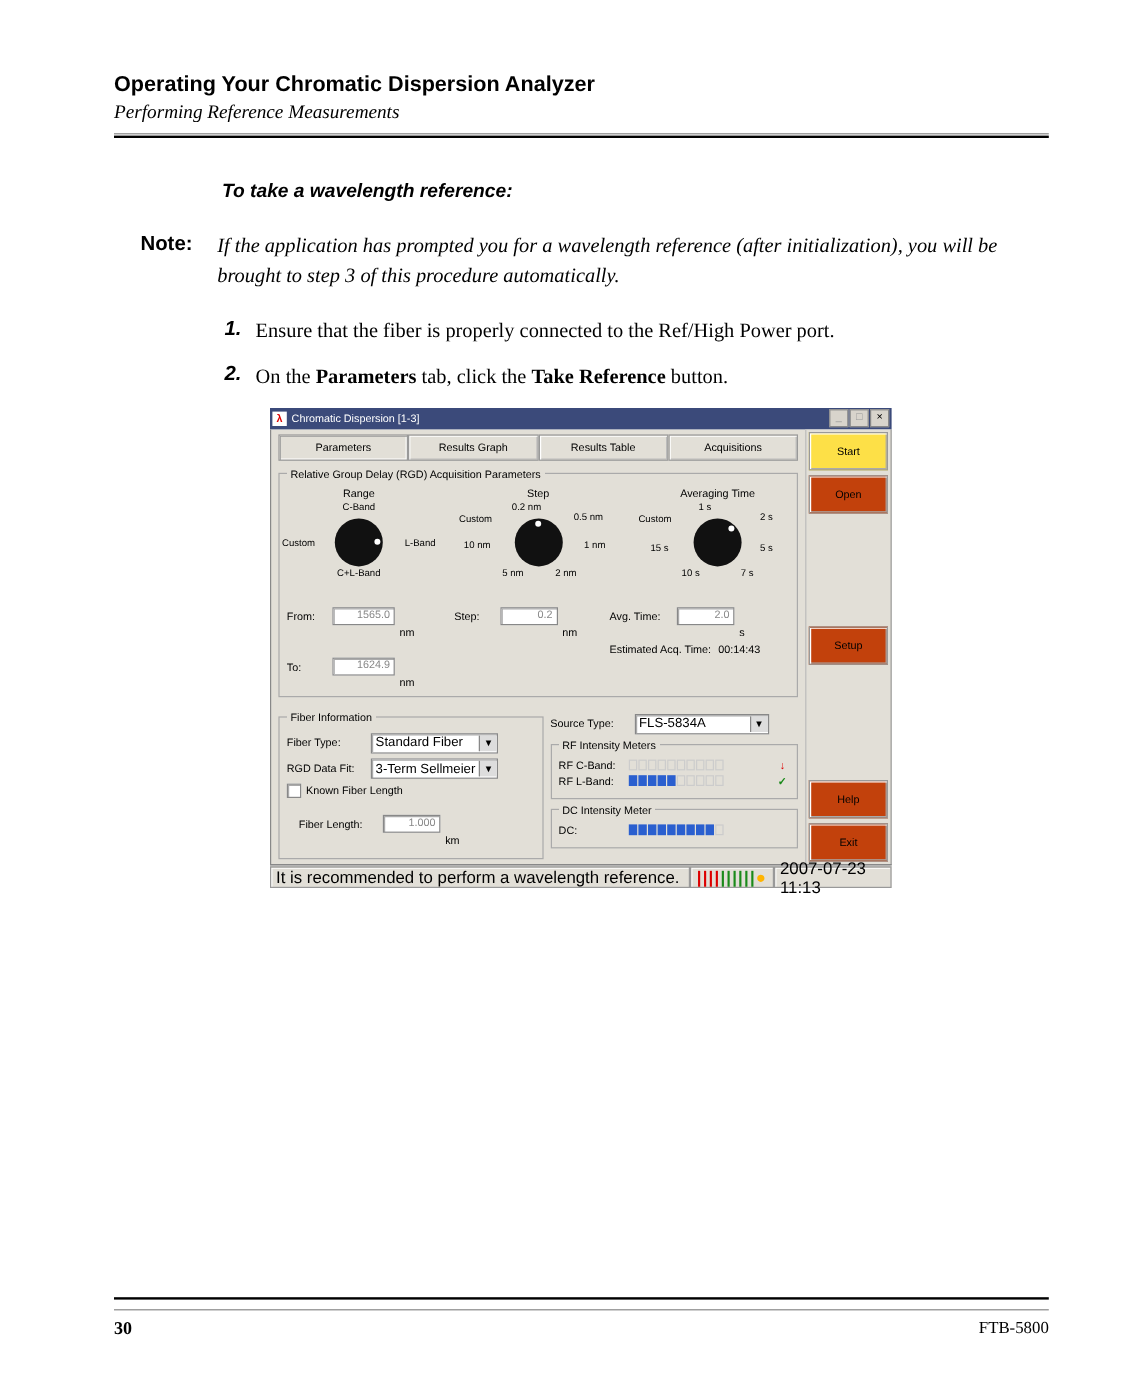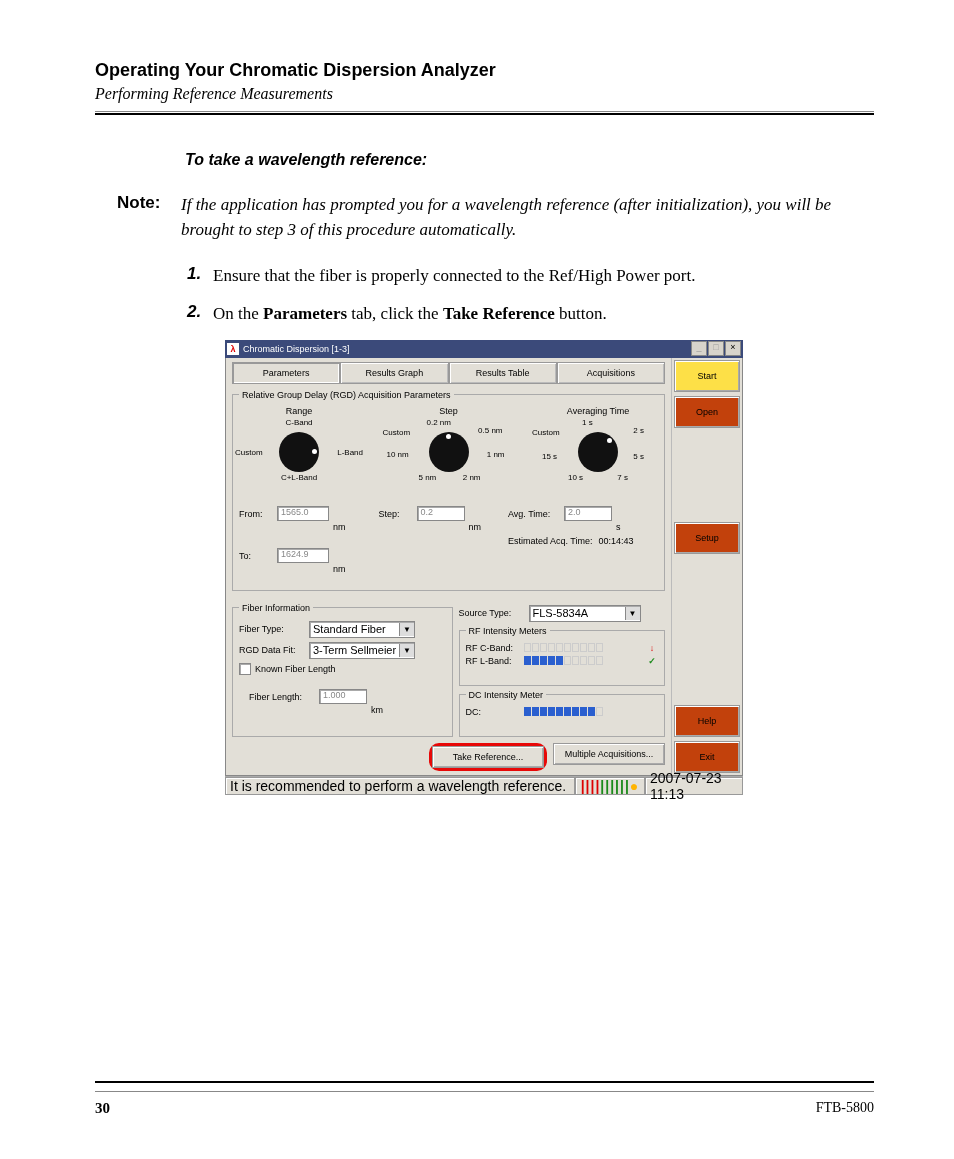--- a/index.html
+++ b/index.html
@@ -24,32 +24,32 @@
   .winbtn.dis { color:#999; }
   .app-body { background:#e2dfd7; border:1px solid #888; border-top:0; padding:0; display:flex; }
   .main-area { flex:1; padding:4px 6px 4px 6px; }
   .sidebar { width:70px; background:#e2dfd7; border-left:1px solid #bbb; display:flex; flex-direction:column; }
   .sidebtn { height:30px; border:1px solid #999; background:#c2410c; margin:2px; display:flex; align-items:center; justify-content:center; box-shadow: inset 1px 1px #fff, inset -1px -1px #aaa; }
   .sidebtn.green { background:#fde047; }
   .side-spacer { flex:1; }
   .tabs { display:flex; height:22px; }
   .tab { flex:1; border:1px solid #999; background:#e2dfd7; display:flex; align-items:center; justify-content:center; box-shadow: inset 1px 1px #fff, inset -1px -1px #bbb; }
   .tab.pressed { box-shadow: inset 1px 1px #999, inset -1px -1px #fff; }
-  fieldset.fs { border:1px solid #aaa; margin:6px 0 0 0; padding:4px 6px 16px 6px; }
+  fieldset.fs { border:1px solid #aaa; margin:6px 0 0 0; padding:4px 6px 6px 6px; }
   fieldset.fs legend { font-size:9px; padding:0 3px; }
   .param-row { display:flex; justify-content:space-between; margin-top:2px; }
   .dial-col { width:120px; text-align:center; position:relative; }
   .dial-title { margin-bottom:2px; }
   .dial-wrap { position:relative; width:100%; height:62px; }
   .dial { width:40px; height:40px; border-radius:50%; background:#111; position:absolute; left:50%; top:14px; transform:translateX(-50%); }
   .dial .dot { width:5px; height:5px; border-radius:50%; background:#fff; position:absolute; }
   .ticklbl { position:absolute; font-size:8px; white-space:nowrap; color:#000; }
   .inline-row { display:flex; align-items:center; margin-top:6px; }
   .inline-row .lbl { width:38px; }
-  .txtfield { background:#fff; border:1px solid #888; height:13px; width:44px; padding:0 3px; font-size:9px; color:#888; box-shadow: inset 1px 1px #aaa; }
+  .txtfield { background:#fff; border:1px solid #888; height:13px; width:44px; padding:0 3px; font-size:9px; color:#888; box-shadow: inset 1px 1px #aaa; text-align: right; }
   .txtfield.short { width:40px; }
   .unit { margin-left:4px;margin-top:26px; }
   .lower { display:flex; gap:6px; margin-top:6px; }
   fieldset.small { flex:1; }
   .frow { display:flex; align-items:center; margin:4px 0; }
   .frow .flbl { width:70px; }
   .combo { display:flex; align-items:center; background:#fff; border:1px solid #888; height:15px; width:104px; box-shadow: inset 1px 1px #aaa; }
   .combo .cval { flex:1; padding:0 3px; font-size:11px; overflow:hidden; white-space:nowrap; }
   .combo .carrow { width:14px; height:13px; background:#ddd; border-left:1px solid #888; text-align:center; font-size:8px; line-height:13px; }
   .chk { width:10px; height:10px; border:1px solid #888; background:#fff; box-shadow: inset 1px 1px #aaa; display:inline-block; margin-right:4px; vertical-align:middle; }
@@ -298,26 +298,20 @@
                     <span class="seg blue"></span>
                     <span class="seg blue"></span>
                     <span class="seg empty"></span>
                 </div>
                 <span class="status-icon"></span>
               </div>
             </fieldset>
           </div>
         </div>
 
-        <div class="action-row">
-          <div class="highlight">
-            <div class="actbtn">Take Reference...</div>
-          </div>
-          <div class="actbtn">Multiple Acquisitions...</div>
-        </div>
       </div>
 
       <div class="sidebar">
         <div class="sidebtn green">Start</div>
         <div class="sidebtn">Open</div>
         <div style="height:90px;"></div>
         <div class="sidebtn">Setup</div>
         <div class="side-spacer"></div>
         <div class="sidebtn">Help</div>
         <div class="sidebtn">Exit</div>

